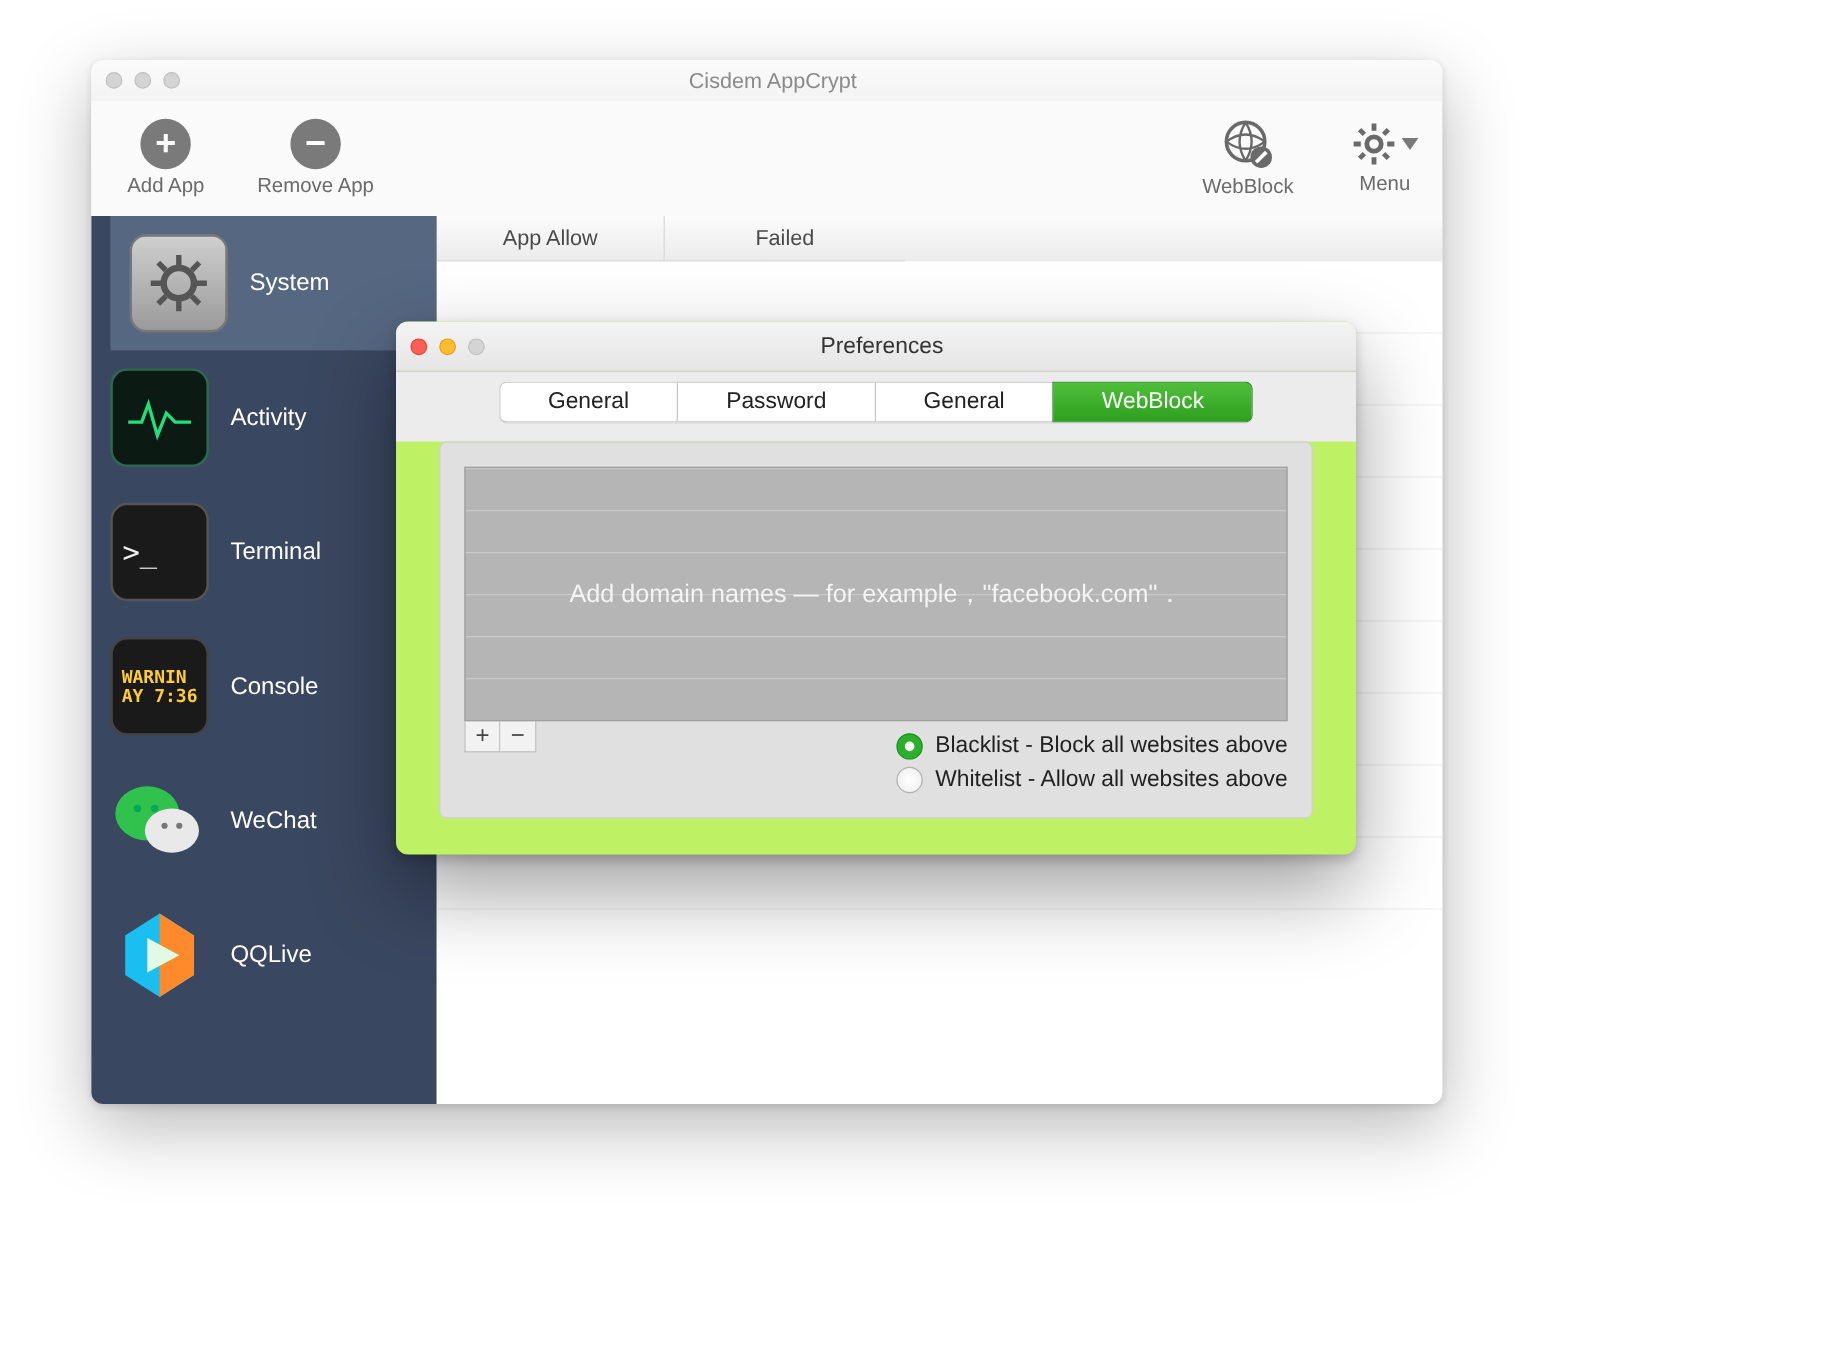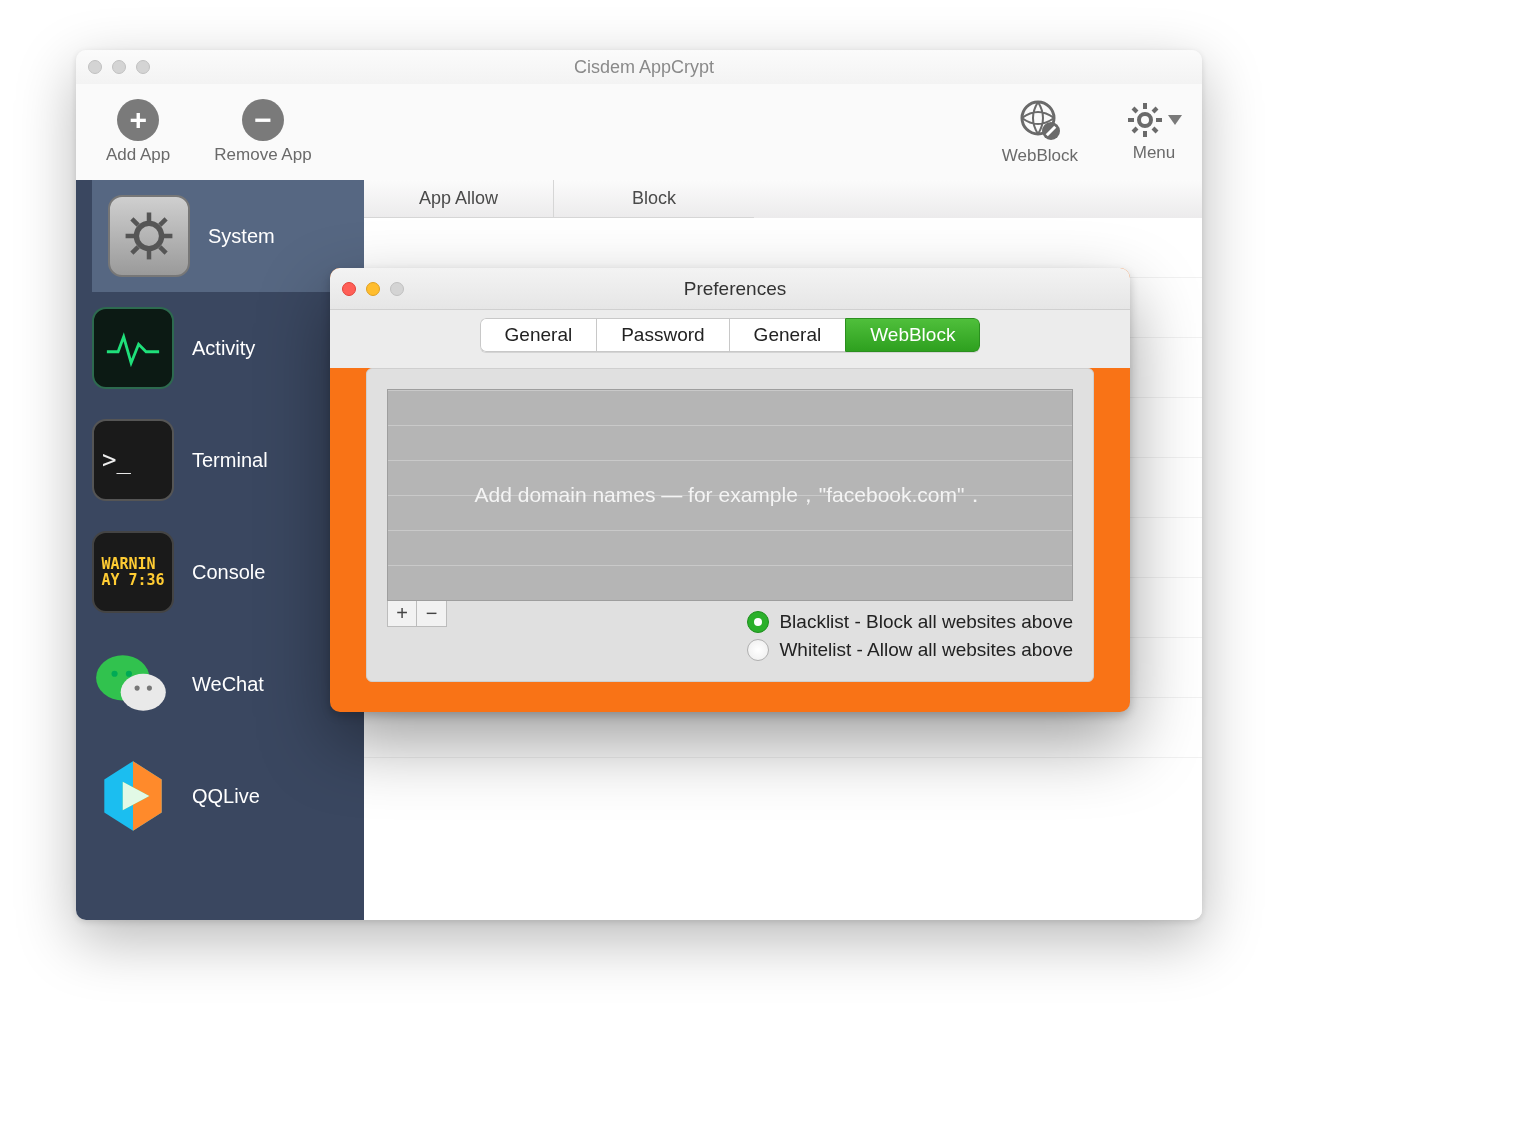--- a/index.html
+++ b/index.html
@@ -107,21 +107,21 @@
     height: 60px;
     border-bottom: 1px solid #f1f1f1;
   }
 
   
   .pref-window {
     position: absolute;
     left: 330px;
     top: 268px;
     width: 800px;
-    background: #f97316;
+    background: #bef264;
     border-radius: 10px;
     box-shadow: 0 30px 70px rgba(0,0,0,0.38), 0 4px 10px rgba(0,0,0,0.2);
     overflow: hidden;
   }
   .pref-titlebar {
     height: 42px;
     display: flex; align-items: center; padding: 0 12px;
     background: linear-gradient(#f3f3f3,#e6e6e6);
     border-bottom: 1px solid #d0d0d0;
   }
@@ -133,21 +133,21 @@
 
   .tab-row {
     display: flex; justify-content: center; padding: 8px 0 16px;
     background: #ececec;
   }
   .segment {
     display: flex; border-radius: 6px; overflow: hidden;
     box-shadow: 0 1px 0 rgba(0,0,0,.1);
   }
   .seg-btn {
-    height: 34px; padding: 0 24px;
+    height: 34px; padding: 0 40px;
     background: #fff; border: 1px solid #c8c8c8;
     border-right: none;
     font-size: 19px; color: #222;
     display: flex; align-items: center; cursor: pointer;
   }
   .seg-btn:first-child { border-radius: 6px 0 0 6px; }
   .seg-btn:last-child  { border-right: 1px solid #c8c8c8; border-radius: 0 6px 6px 0; }
   .seg-btn.active {
     background: linear-gradient(#4fbf3b,#2ea01f);
     color: #fff; border-color: #2b8f1f;
@@ -320,21 +320,21 @@
             <path d="M30 26 L56 40 L30 54 Z" fill="#fff" opacity=".85"></path>
           </svg>
         </div>
         <span>QQLive</span>
       </div>
     </div>
 
     <div class="main-pane">
       <div class="col-header">
         <div class="ch-app">App Allow</div>
-        <div class="ch-photo">Block</div>
+        <div class="ch-photo">Failed</div>
       </div>
       <div class="main-list">
         <div class="row-line"></div>
           <div class="row-line"></div>
           <div class="row-line"></div>
         <div class="row-line"></div>
           <div class="row-line"></div>
           <div class="row-line"></div>
         <div class="row-line"></div>
           <div class="row-line"></div>

